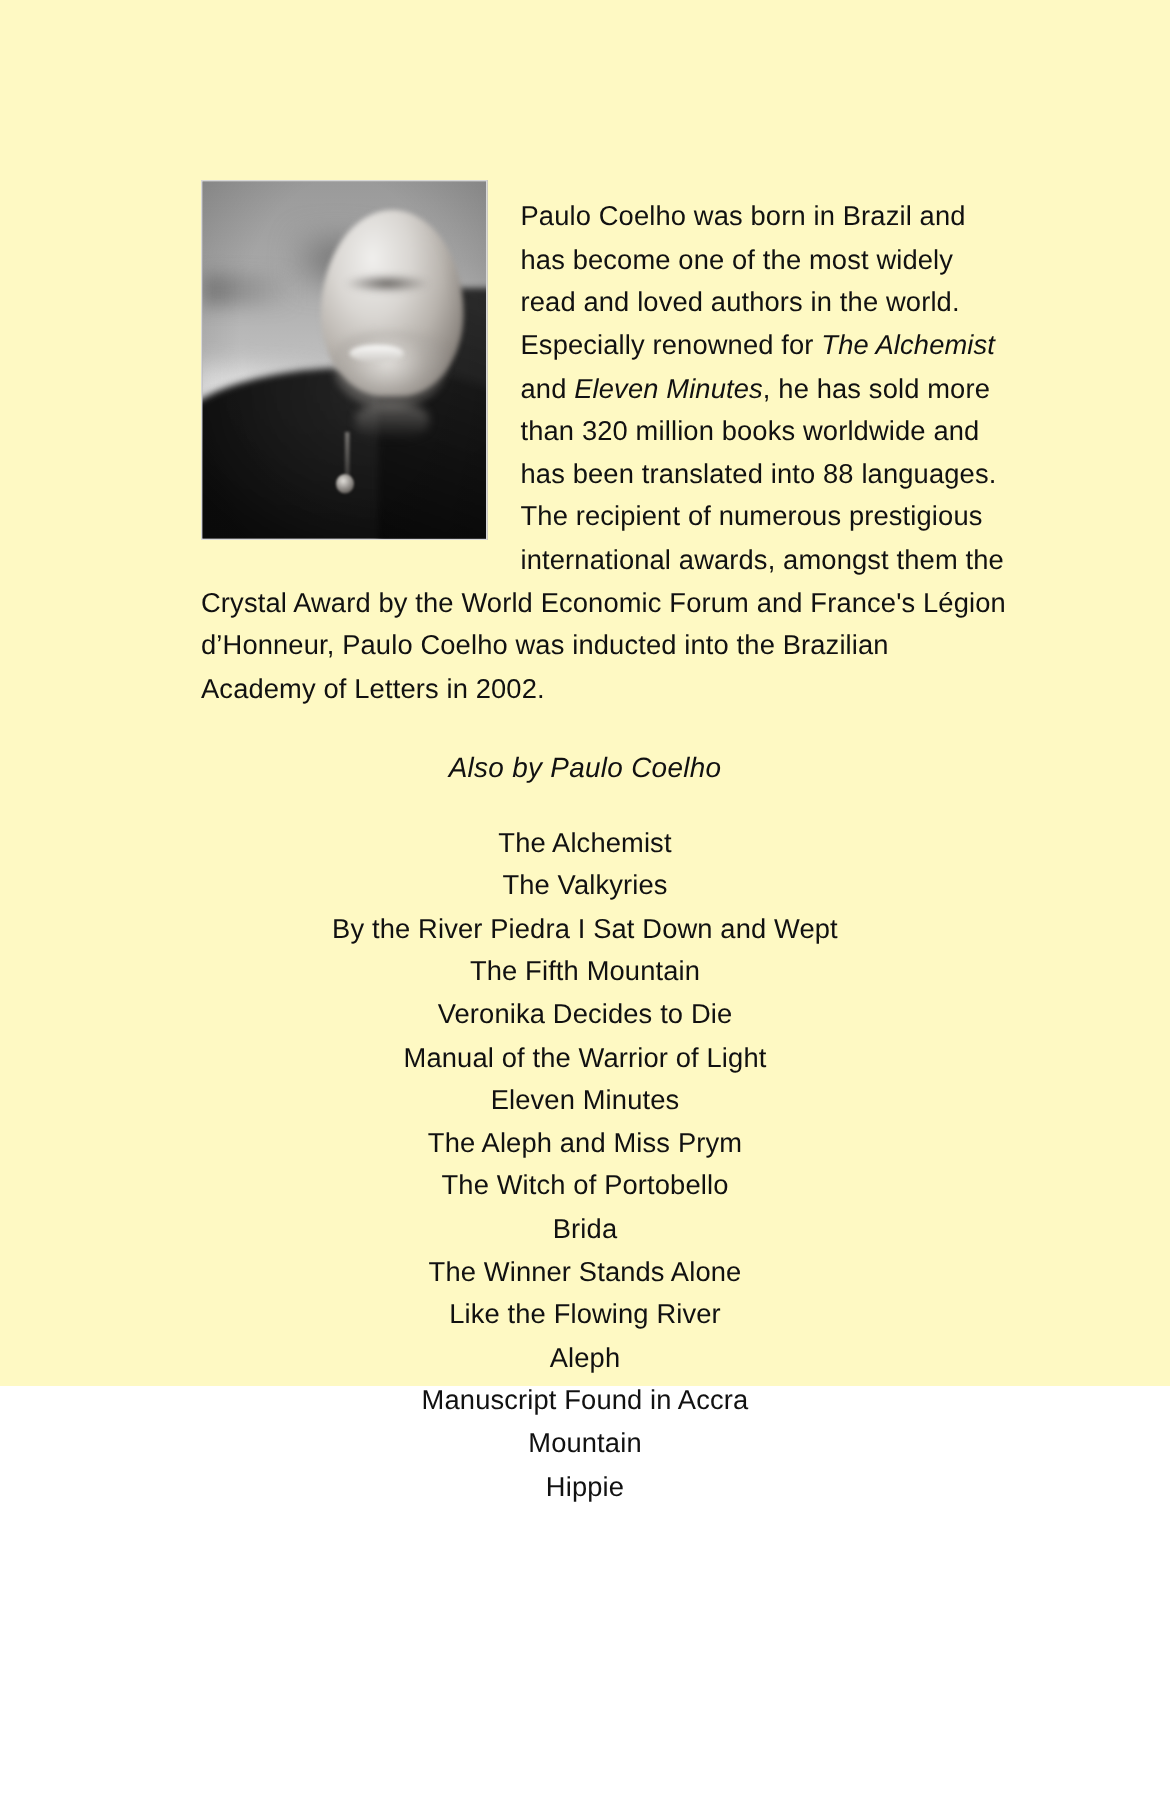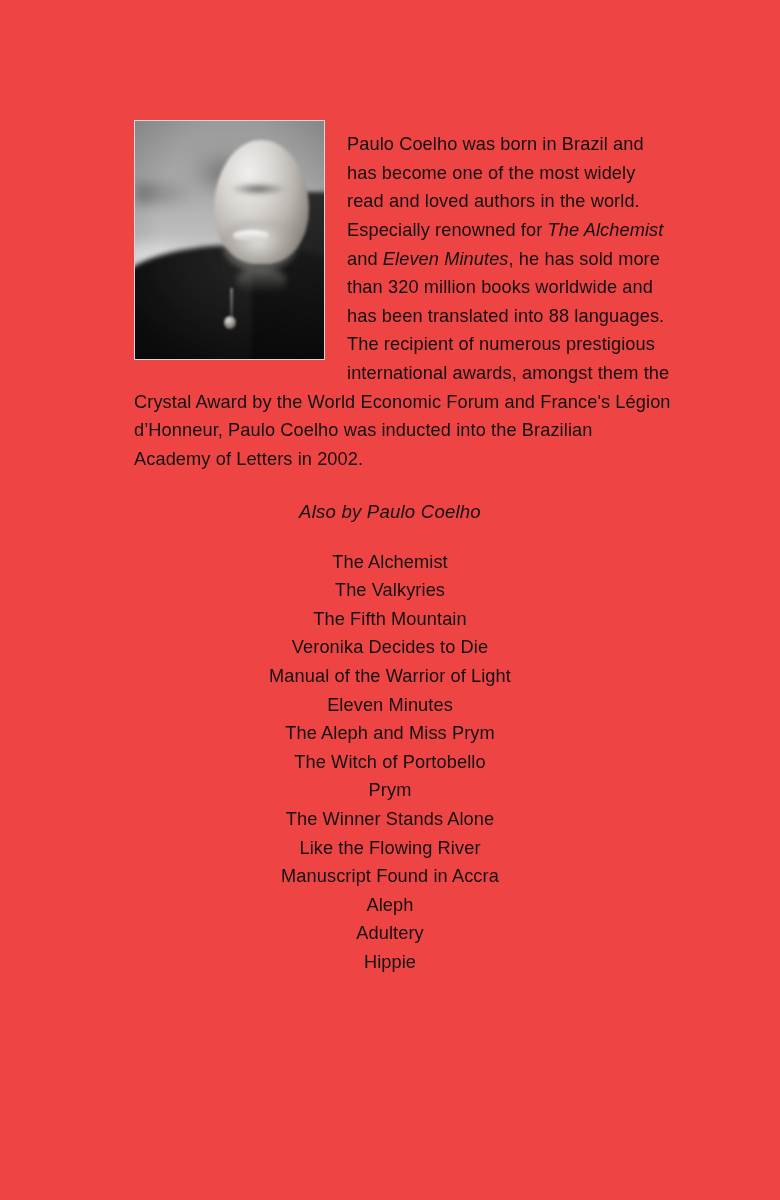--- a/index.html
+++ b/index.html
@@ -12,22 +12,22 @@
     background: #ffffff;
     font-family: "Liberation Sans", sans-serif;
     color: #111111;
     -webkit-font-smoothing: antialiased;
     overflow: hidden;
   }
 
   .page {
     position: relative;
     width: 780px;
-    height: 1200px;
-    background: #ef4444;
+    height: 924px;
+    background: #fef9c3;
   }
 
   
   .bio-block {
     position: absolute;
     left: 134px;
     top: 112px;
     width: 538px;
   }
 
@@ -248,29 +248,30 @@
 
     <p class="bio-text"><span>Paulo Coelho was born in Brazil and has become one of the most widely read and loved authors in the world. Especially renowned for </span><em>The Alchemist</em><span> and </span><em>Eleven Minutes</em><span>, he has sold more than 320 million books worldwide and has been translated into 88 languages. The recipient of numerous prestigious international awards, amongst them the Crystal Award by the World Economic Forum and France's Légion d’Honneur, Paulo Coelho was inducted into the Brazilian Academy of Letters in 2002.</span></p>
 
   </div>
 
   <div class="also-by">
     <h2 class="also-by-heading">Also by Paulo Coelho</h2>
     <ul class="book-list">
         <li>The Alchemist</li>
         <li>The Valkyries</li>
+        <li>By the River Piedra I Sat Down and Wept</li>
         <li>The Fifth Mountain</li>
         <li>Veronika Decides to Die</li>
         <li>Manual of the Warrior of Light</li>
         <li>Eleven Minutes</li>
         <li>The Aleph and Miss Prym</li>
         <li>The Witch of Portobello</li>
-        <li>Prym</li>
+        <li>Brida</li>
         <li>The Winner Stands Alone</li>
         <li>Like the Flowing River</li>
+        <li>Aleph</li>
         <li>Manuscript Found in Accra</li>
-        <li>Aleph</li>
-        <li>Adultery</li>
+        <li>Mountain</li>
         <li>Hippie</li>
       </ul>
   </div>
 
 </div>
 
 </body></html>

